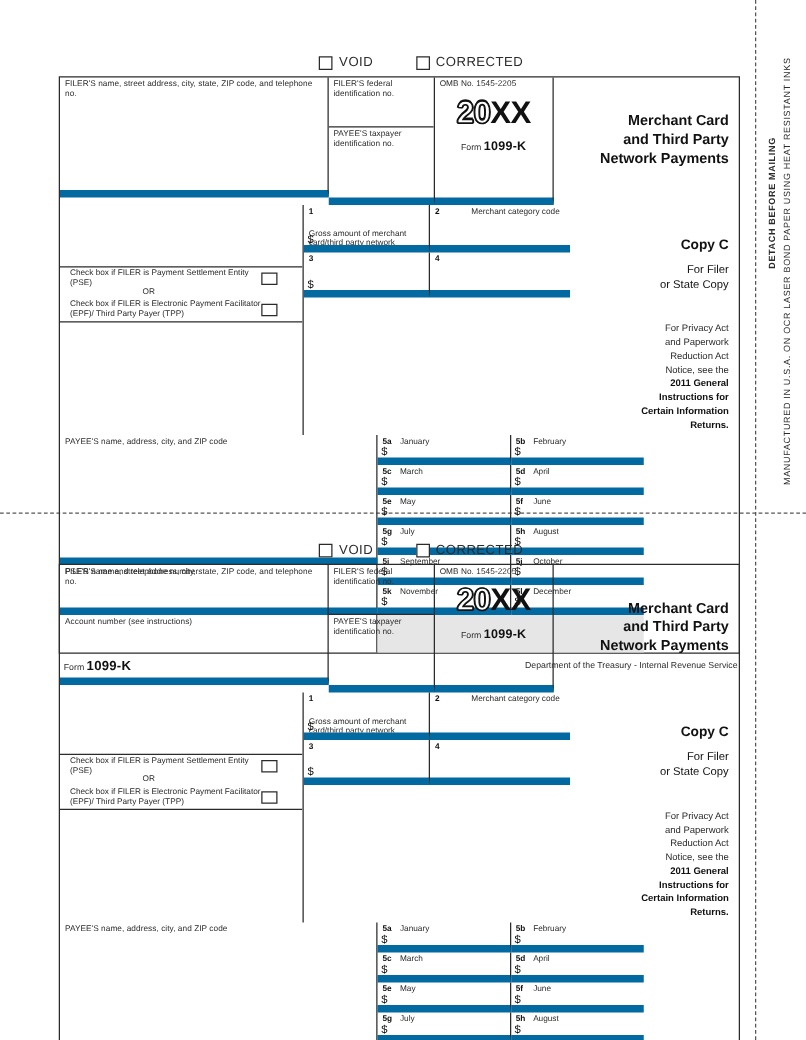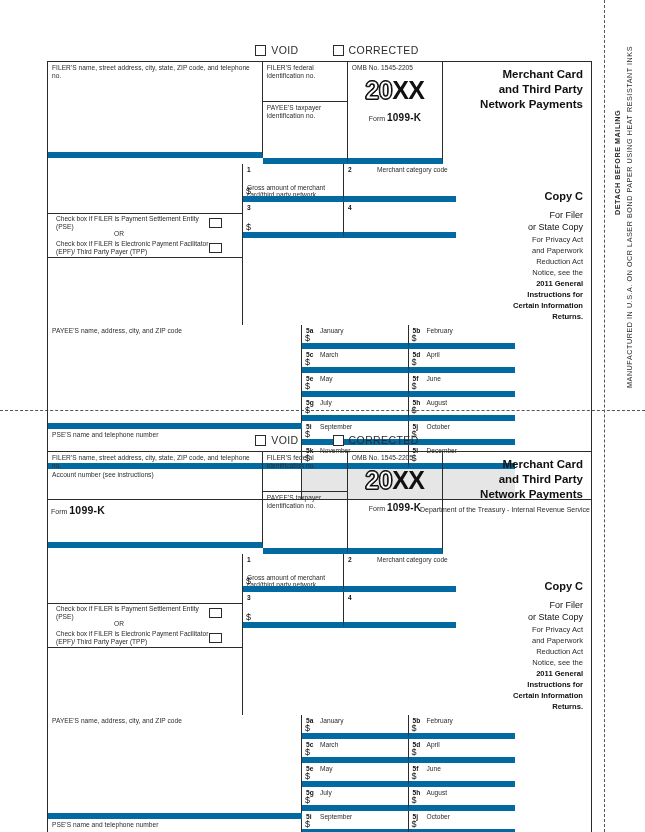--- a/index.html
+++ b/index.html
@@ -164,30 +164,31 @@
   }
   .formline b { font-size: 10px; color: #111; letter-spacing: .2px; }
 
   .title {
     text-align: right;
     padding: 5px 8px 0 4px;
     font-size: 11.5px;
     font-weight: bold;
     line-height: 1.32;
     color: #111;
+    margin-top: 23px;
   }
 
   
   .copyc {
     padding: 4px 8px 3px 4px;
     text-align: right;
   }
   .copyc .c1 { font-size: 11px; font-weight: bold; color: #111; margin-top: 22px; }
   .copyc .c2 { font-size: 9px; font-weight: normal; color: #111; line-height: 1.35; margin-top: 7px; }
-  .copyc .c3 { font-size: 7.6px; color: #2b2b2b; line-height: 1.45; margin-top: 1px; }
+  .copyc .c3 { font-size: 7.6px; color: #2b2b2b; line-height: 1.45; margin-top: 24px; }
   .copyc .c3 b { color: #111; }
 
   
   .mcell { height: 24px; position: relative; }
   .mcell .boxnum { width: 14px; }
 
   .shaded { background: #e6e6e6; }
 
   
   .foot {

